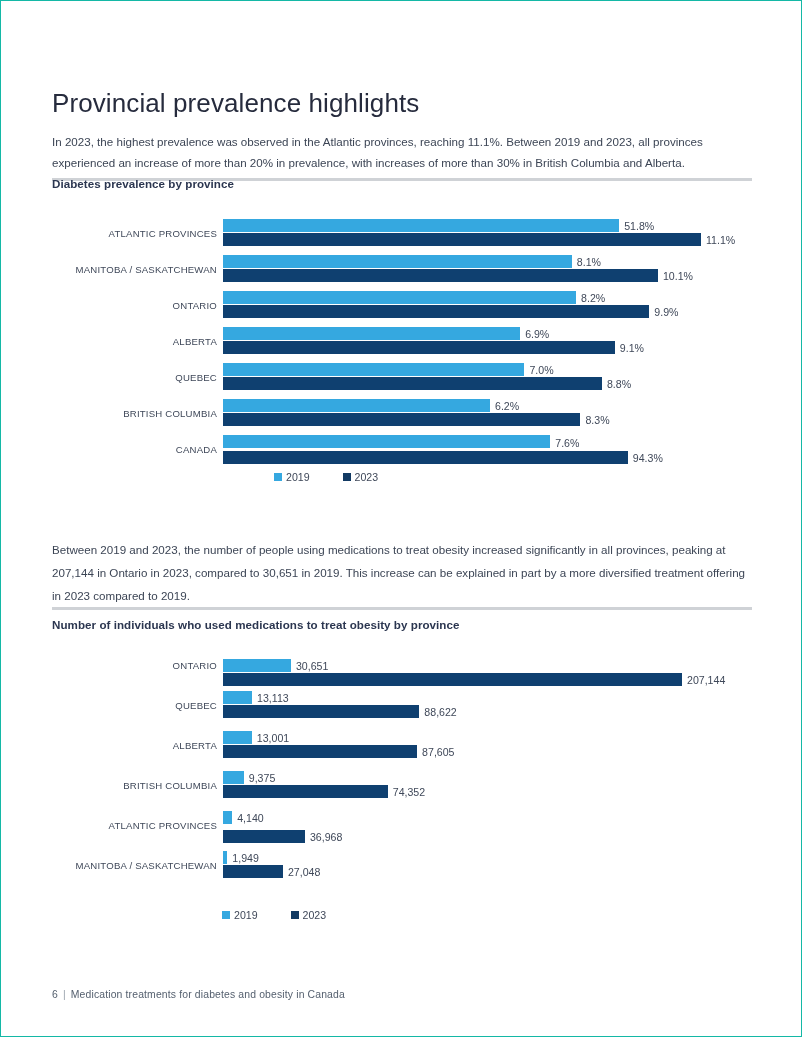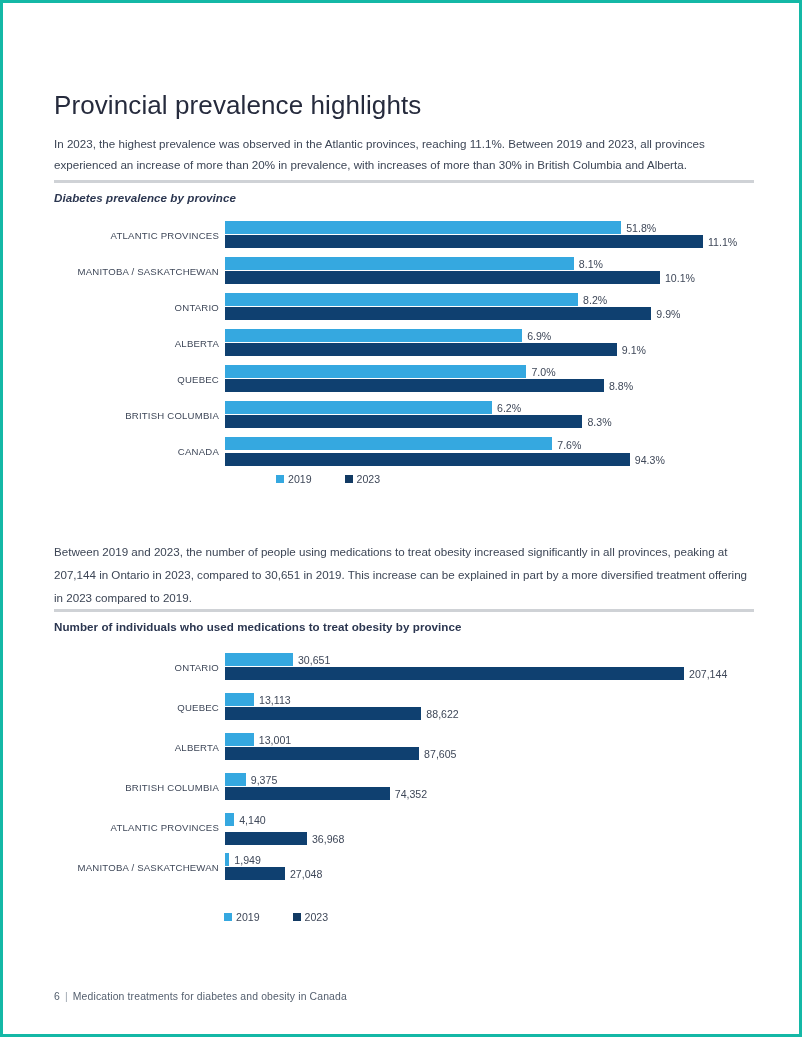--- a/index.html
+++ b/index.html
@@ -13,21 +13,21 @@
     font-family: "Liberation Sans", sans-serif;
     color: #2b3442;
     overflow: hidden;
   }
   .page {
     position: relative;
     box-sizing: border-box;
     width: 802px;
     height: 1037px;
     background: #ffffff;
-    border: 3px solid #14b8a6;
+    border: 1px solid #14b8a6;
     padding: 0;
   }
   .content {
     position: absolute;
     left: 51px;
     top: 0;
     width: 700px;
     height: 1037px;
   }
 
@@ -167,21 +167,21 @@
 <body>
 
 <div class="page">
   <div class="content">
 
     <h1 class="page-title">Provincial prevalence highlights</h1>
 
     <p class="intro">In 2023, the highest prevalence was observed in the Atlantic provinces, reaching 11.1%. Between 2019 and 2023, all provinces experienced an increase of more than 20% in prevalence, with increases of more than 30% in British Columbia and Alberta.</p>
 
     <div class="rule" style="top:177px;"></div>
-    <div class="chart-title" style="top:188px;font-style:italic;">Diabetes prevalence by province</div>
+    <div class="chart-title" style="top:176px;">Diabetes prevalence by province</div>
     <div class="chart" id="chart-1" style="top:215px;">
         <div class="chart-row" style="height: 36px;">
           <div class="cat-label" style="width: 171px; left: 0px; right: auto; line-height: 36px;">ATLANTIC PROVINCES</div>
           <div class="bars" style="left: 171px; width: 478px; top: 3px;">
             <div class="bar-wrap" style="height: 13px; margin-top: 0px;">
               <div class="bar light" style="width: 396.18px; height: 13px; background: rgb(53, 168, 224);"></div>
               <div class="bar-val" style="left: 396.18px;">51.8%</div>
             </div>
             <div class="bar-wrap" style="height: 13px; margin-top: 1px;">
               <div class="bar dark" style="width: 478px; height: 13px; background: rgb(15, 64, 112);"></div>
@@ -280,21 +280,21 @@
       </div>
 
     <p class="para" style="top:525px;">Between 2019 and 2023, the number of people using medications to treat obesity increased significantly in all provinces, peaking at 207,144 in Ontario in 2023, compared to 30,651 in 2019. This increase can be explained in part by a more diversified treatment offering in 2023 compared to 2019.</p>
 
     <div class="rule" style="top:606px;"></div>
     <div class="chart-title" style="top:617px;">Number of individuals who used medications to treat obesity by province</div>
     <div class="chart" id="chart-2" style="top:645px;">
         <div class="chart-row" style="height: 40px;">
           <div class="cat-label" style="width: 171px; left: 0px; right: auto; line-height: 40px;">ONTARIO</div>
           <div class="bars" style="left: 171px; width: 459px; top: 5px;">
-            <div class="bar-wrap" style="height: 13px; margin-top: 0px;">
+            <div class="bar-wrap" style="height: 13px; margin-top: 8px;">
               <div class="bar light" style="width: 67.918px; height: 13px; background: rgb(53, 168, 224);"></div>
               <div class="bar-val" style="left: 67.918px;">30,651</div>
             </div>
             <div class="bar-wrap" style="height: 13px; margin-top: 1px;">
               <div class="bar dark" style="width: 459px; height: 13px; background: rgb(15, 64, 112);"></div>
               <div class="bar-val" style="left: 459px;">207,144</div>
             </div>
           </div>
         </div>
         <div class="chart-row" style="height: 40px;">

